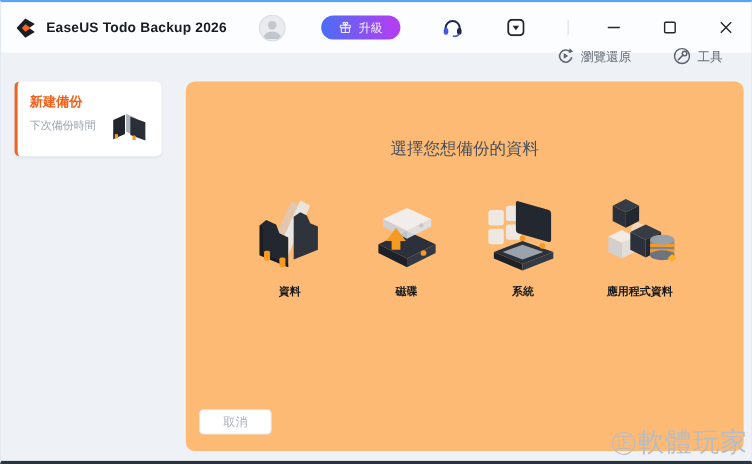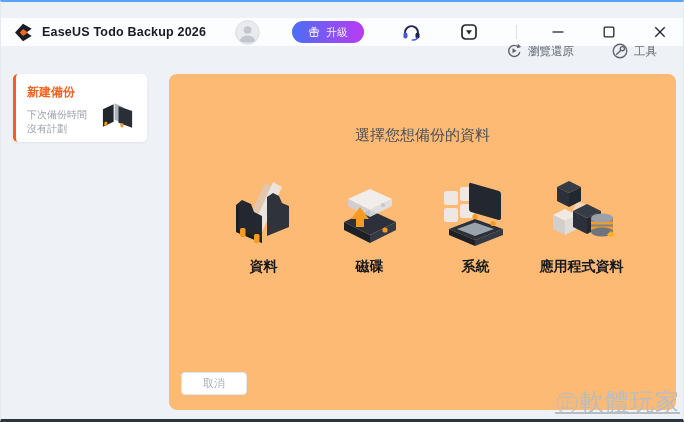--- a/index.html
+++ b/index.html
@@ -10,21 +10,21 @@
     position:relative; width:684px; height:422px; overflow:hidden;
     background:#eef1f5;
     border-top:2px solid #57a3f8;
     border-left:1px solid #e4eaf2;
     border-right:1px solid #e4eaf2;
     border-bottom:3px solid #2b3540;
   }
 
   
   .titlebar {
-    position:absolute; top:16px; left:0; right:0; height:28px;
+    position:absolute; top:0; left:0; right:0; height:46px;
     background:#fcfdff; display:flex; align-items:center;
   }
   .logo { margin-left:13px; display:flex; align-items:center; }
   .app-title { margin-left:9px; font-size:12.5px; font-weight:bold; color:#171b22; letter-spacing:.2px; }
   .titlebar-right { margin-left:auto; display:flex; align-items:center; padding-right:13px;gap:23px; }
   .avatar { width:25px; height:25px; cursor:pointer; }
   .upgrade-btn {
     margin-left:9px; height:22px; padding:0 16px; border:none; cursor:pointer;
     border-radius:11px; background:linear-gradient(90deg,#4b6ef5,#b93bf2);
     display:flex; align-items:center; gap:6px;
@@ -54,33 +54,32 @@
 
   
   .main-panel {
     position:absolute; left:168px; top:72px; right:7px; bottom:9px;
     background:#fdba74; border-radius:8px;
   }
   .heading { margin-top:52px; text-align:center; font-size:15px; color:#4a505a; }
   .options { margin-top:34px; display:flex; justify-content:center; gap:14px; }
   .option { width:92px; display:flex; flex-direction:column; align-items:center; cursor:pointer; }
   .opt-icon { width:70px; height:70px; }
-  .opt-label { margin-top:9px; font-size:14px; font-weight:bold; color:#15191f; white-space:nowrap; }
+  .opt-label { margin-top:9px; font-size:10px; font-weight:bold; color:#15191f; white-space:nowrap; }
   .cancel-btn {
     position:absolute; left:12px; bottom:15px; width:66px; height:23px;
     background:#ffffff; border:1px solid #e4e7eb; border-radius:4px;
     color:#abb1b9; font-size:11px; font-family:inherit; cursor:pointer;
   }
 
   
   .watermark {
     position:absolute; right:3px; bottom:1px; z-index:50;
     font-size:24px; color:#b6bcc4; letter-spacing:1px;
     font-family:"Liberation Serif","DejaVu Serif",serif;
-    text-decoration:underline;
   }
 </style>
 </head>
 <body>
 
 <div class="window">
 
   <div class="titlebar">
     <span class="logo">
       <svg width="19" height="19" viewBox="0 0 20 20">
@@ -185,21 +184,20 @@
         </svg>
       </span>
       <span class="lbl">工具</span>
     </div>
   </div>
 
   <div class="sidebar-card">
     <div class="card-title">新建備份</div>
     <div class="card-sub">
       <div>下次備份時間</div>
-      <div>沒有計劃</div>
     </div>
     <span class="card-icon">
       <svg width="37" height="30" viewBox="0 0 38 30">
         <path d="M3,9 L14,4 L14,22 L3,27 Z" fill="#21252c"></path>
         <path d="M15,3 L24,7 L24,24 L15,20 Z" fill="#aeb4bd"></path>
         <path d="M19,6 L33,11 L33,28 L19,23 Z" fill="#2a2e36"></path>
         <rect x="4.5" y="22" width="3" height="4.2" rx="0.9" fill="#f59a23"></rect>
         <rect x="21" y="23.5" width="3" height="4.2" rx="0.9" fill="#f59a23"></rect>
       </svg>
     </span>

